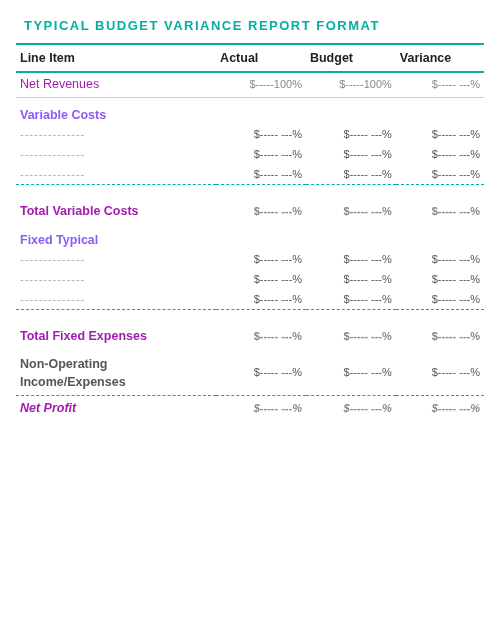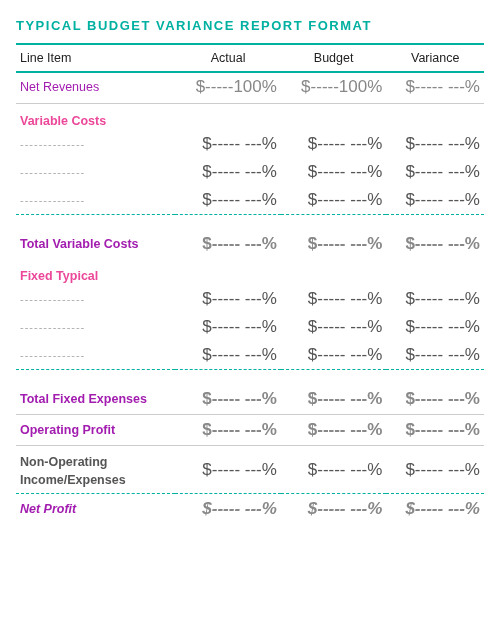--- a/index.html
+++ b/index.html
@@ -10,50 +10,51 @@
       min-height: 626px;
       padding: 18px 16px;
     }
     .report-title {
       color: #00b0a0;
       font-size: 13px;
       font-weight: 700;
       letter-spacing: 1.5px;
       text-transform: uppercase;
       margin-bottom: 10px;
+      margin-left: 8px;
     }
     table {
       width: 100%;
       border-collapse: collapse;
       font-size: 12.5px;
     }
     thead tr th {
       border-top: 2px solid #00b0a0;
       border-bottom: 2px solid #00b0a0;
       padding: 6px 4px;
       text-align: left;
-      font-weight: 400;
+      font-weight: 700;
       color: #222;
     }
     thead tr th:not(:first-child) {
-      text-align: center;
+      text-align: left;
     }
     td {
       padding: 4px 4px;
       color: #a21caf;
       vertical-align: middle;
     }
     td:not(:first-child) {
       text-align: right;
     }
     .row-section-header td {
       font-weight: 700;
       padding-top: 10px;
       padding-bottom: 2px;
-      color: #ec4899;
+      color: #8b5cf6;
     }
     .row-total td {
       font-weight: 700;
       border-top: 1px dashed #00b0a0;
       padding-top: 19px;
       padding-bottom: 5px;
     }
     .row-profit td {
       font-weight: 700;
       border-top: 1px solid #ccc;
@@ -74,21 +75,21 @@
       padding-top: 5px;
       font-style: italic;
     }
     .dash-row td:first-child {
       color: #aaa;
       font-size: 11px;
       letter-spacing: 1px;
     }
     .placeholder {
       color: #888;
-      font-size: 17px;
+      font-size: 11px;
       margin-top: 42px;
     }
   </style>
 </head>
 <body>
 
 <div class="report-title">Typical Budget Variance Report Format</div>
 
 <table>
   <thead>
@@ -162,26 +163,20 @@
       <td class="placeholder">$----- ---%</td>
     </tr>
 
     <tr class="row-total">
       <td>Total Fixed Expenses</td>
       <td class="placeholder">$----- ---%</td>
       <td class="placeholder">$----- ---%</td>
       <td class="placeholder">$----- ---%</td>
     </tr>
 
-    <tr class="row-profit">
-      <td>Operating Profit</td>
-      <td class="placeholder">$----- ---%</td>
-      <td class="placeholder">$----- ---%</td>
-      <td class="placeholder">$----- ---%</td>
-    </tr>
 
     <tr class="row-data">
       <td style="font-weight:700; padding-top:8px; line-height:1.4;">Non-Operating<br>Income/Expenses</td>
       <td class="placeholder">$----- ---%</td>
       <td class="placeholder">$----- ---%</td>
       <td class="placeholder">$----- ---%</td>
     </tr>
 
     <tr class="row-net-profit">
       <td>Net Profit</td>

